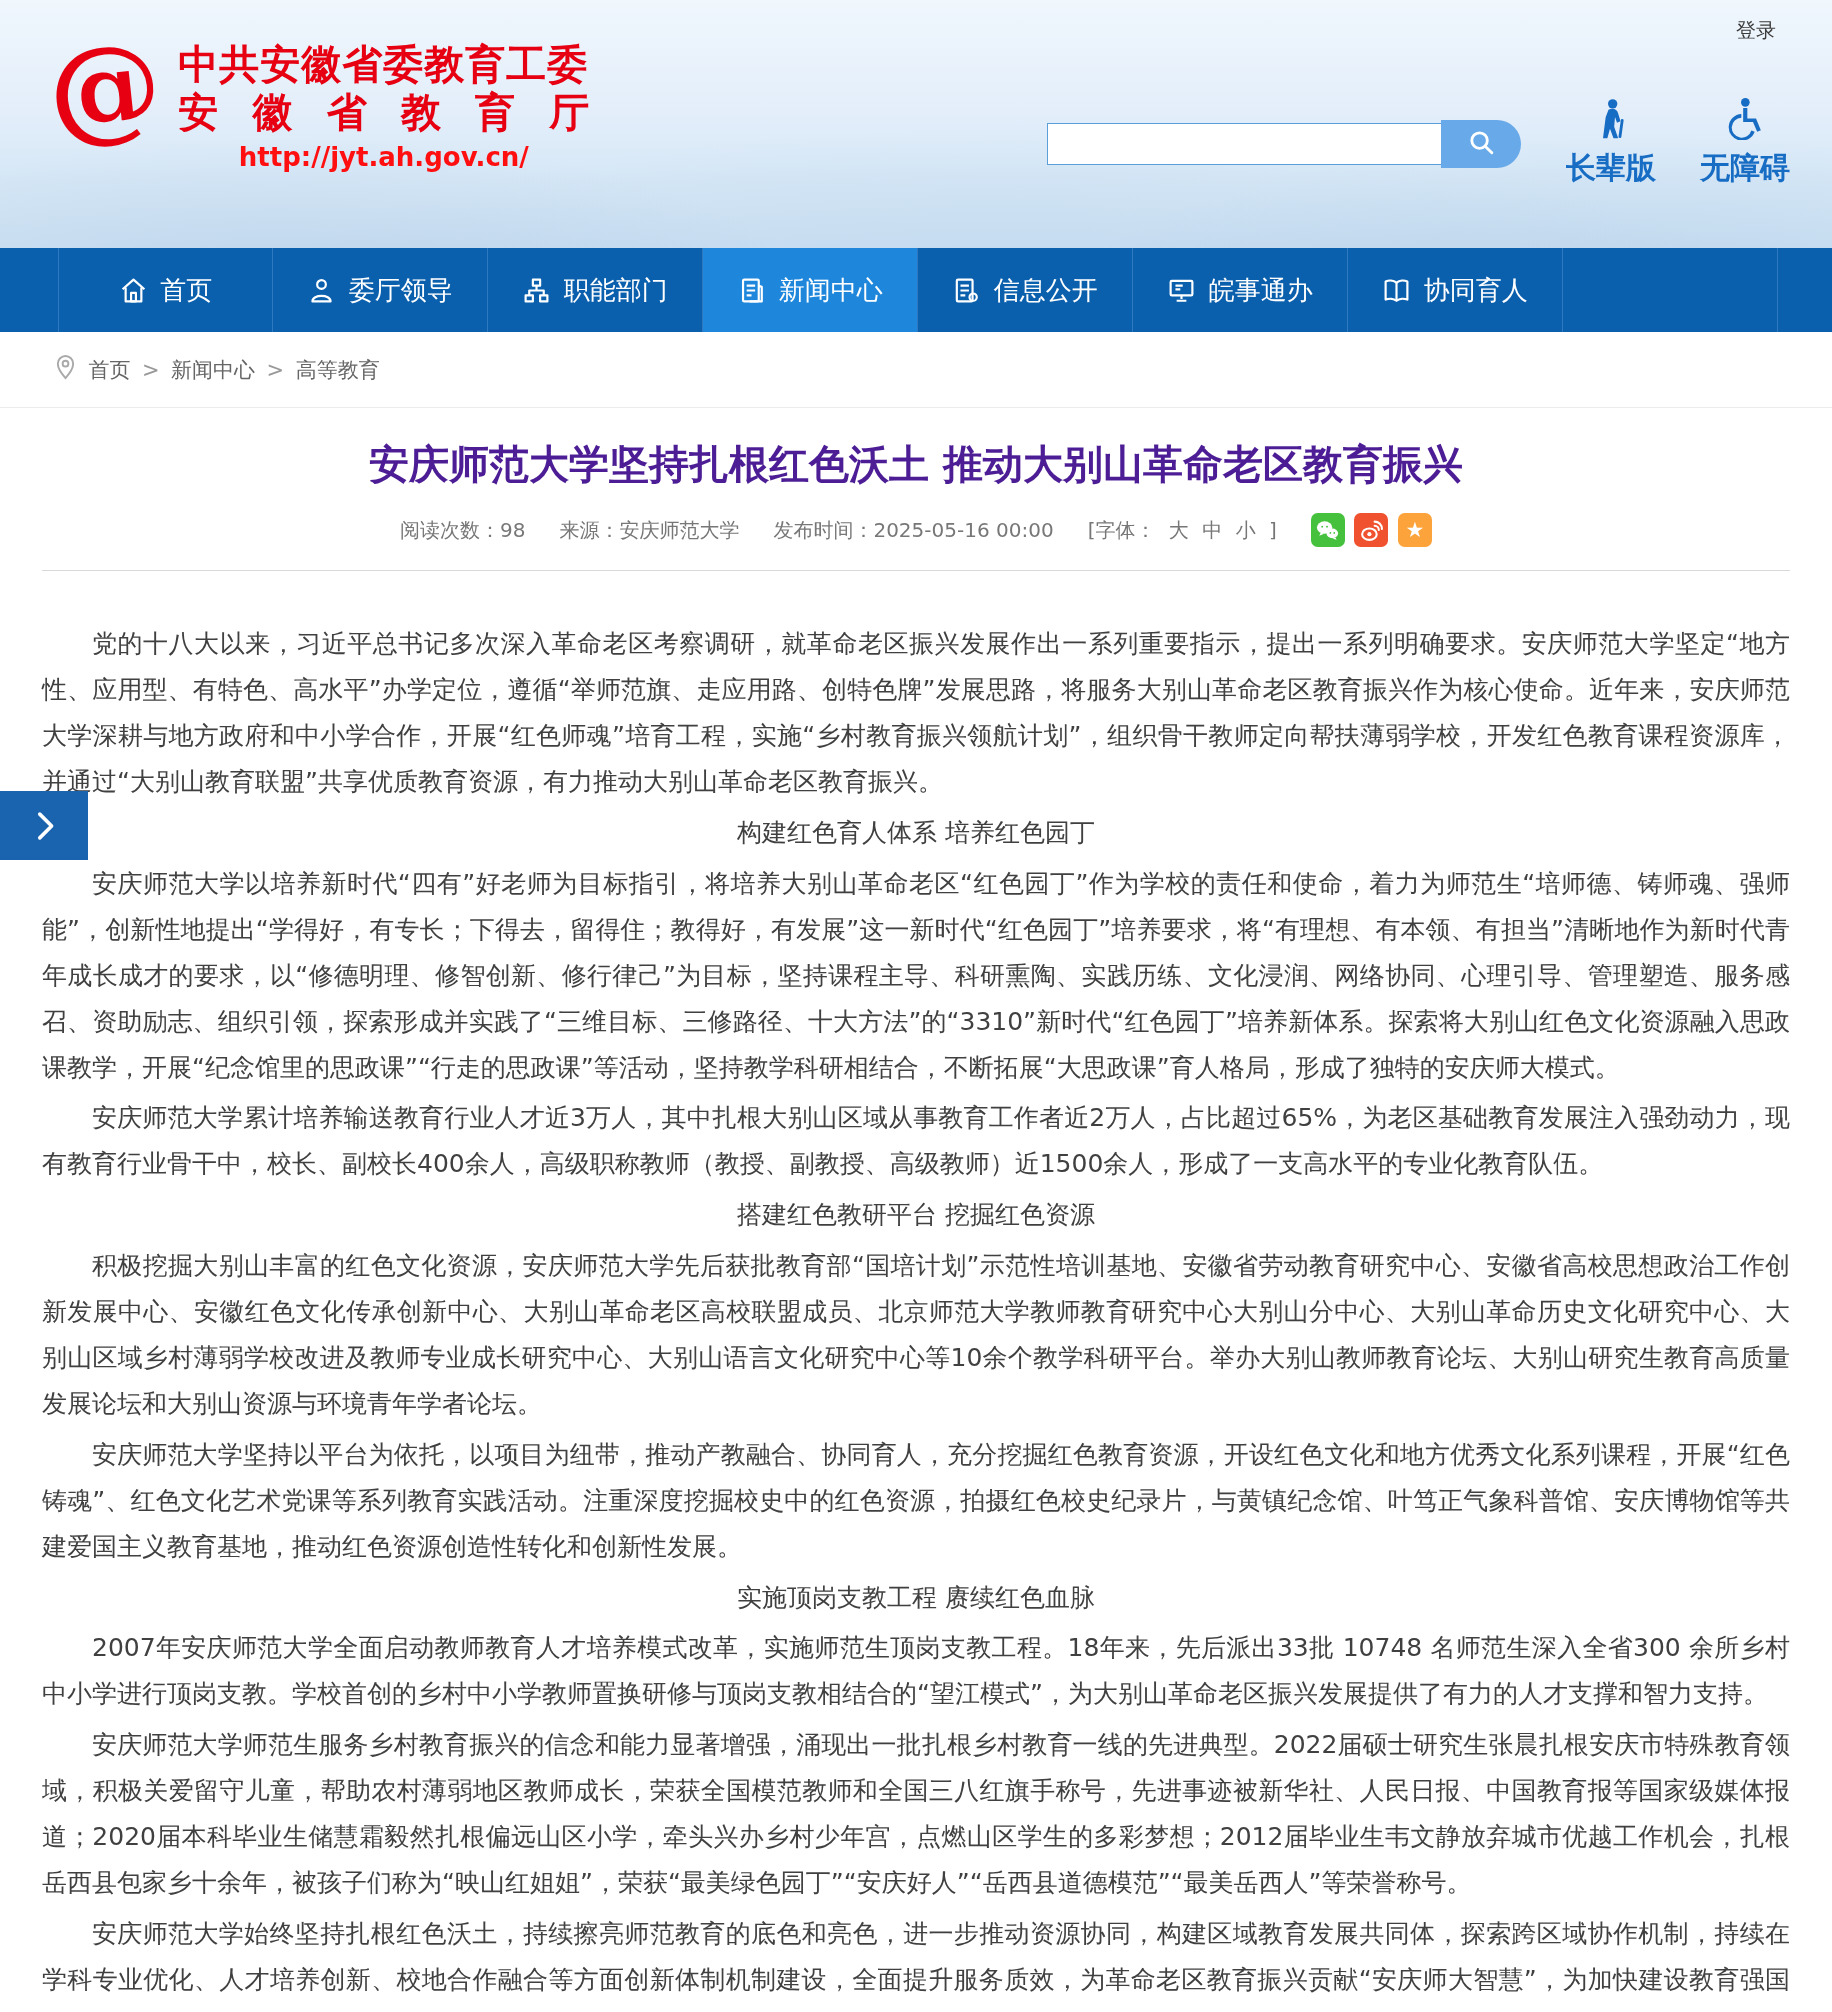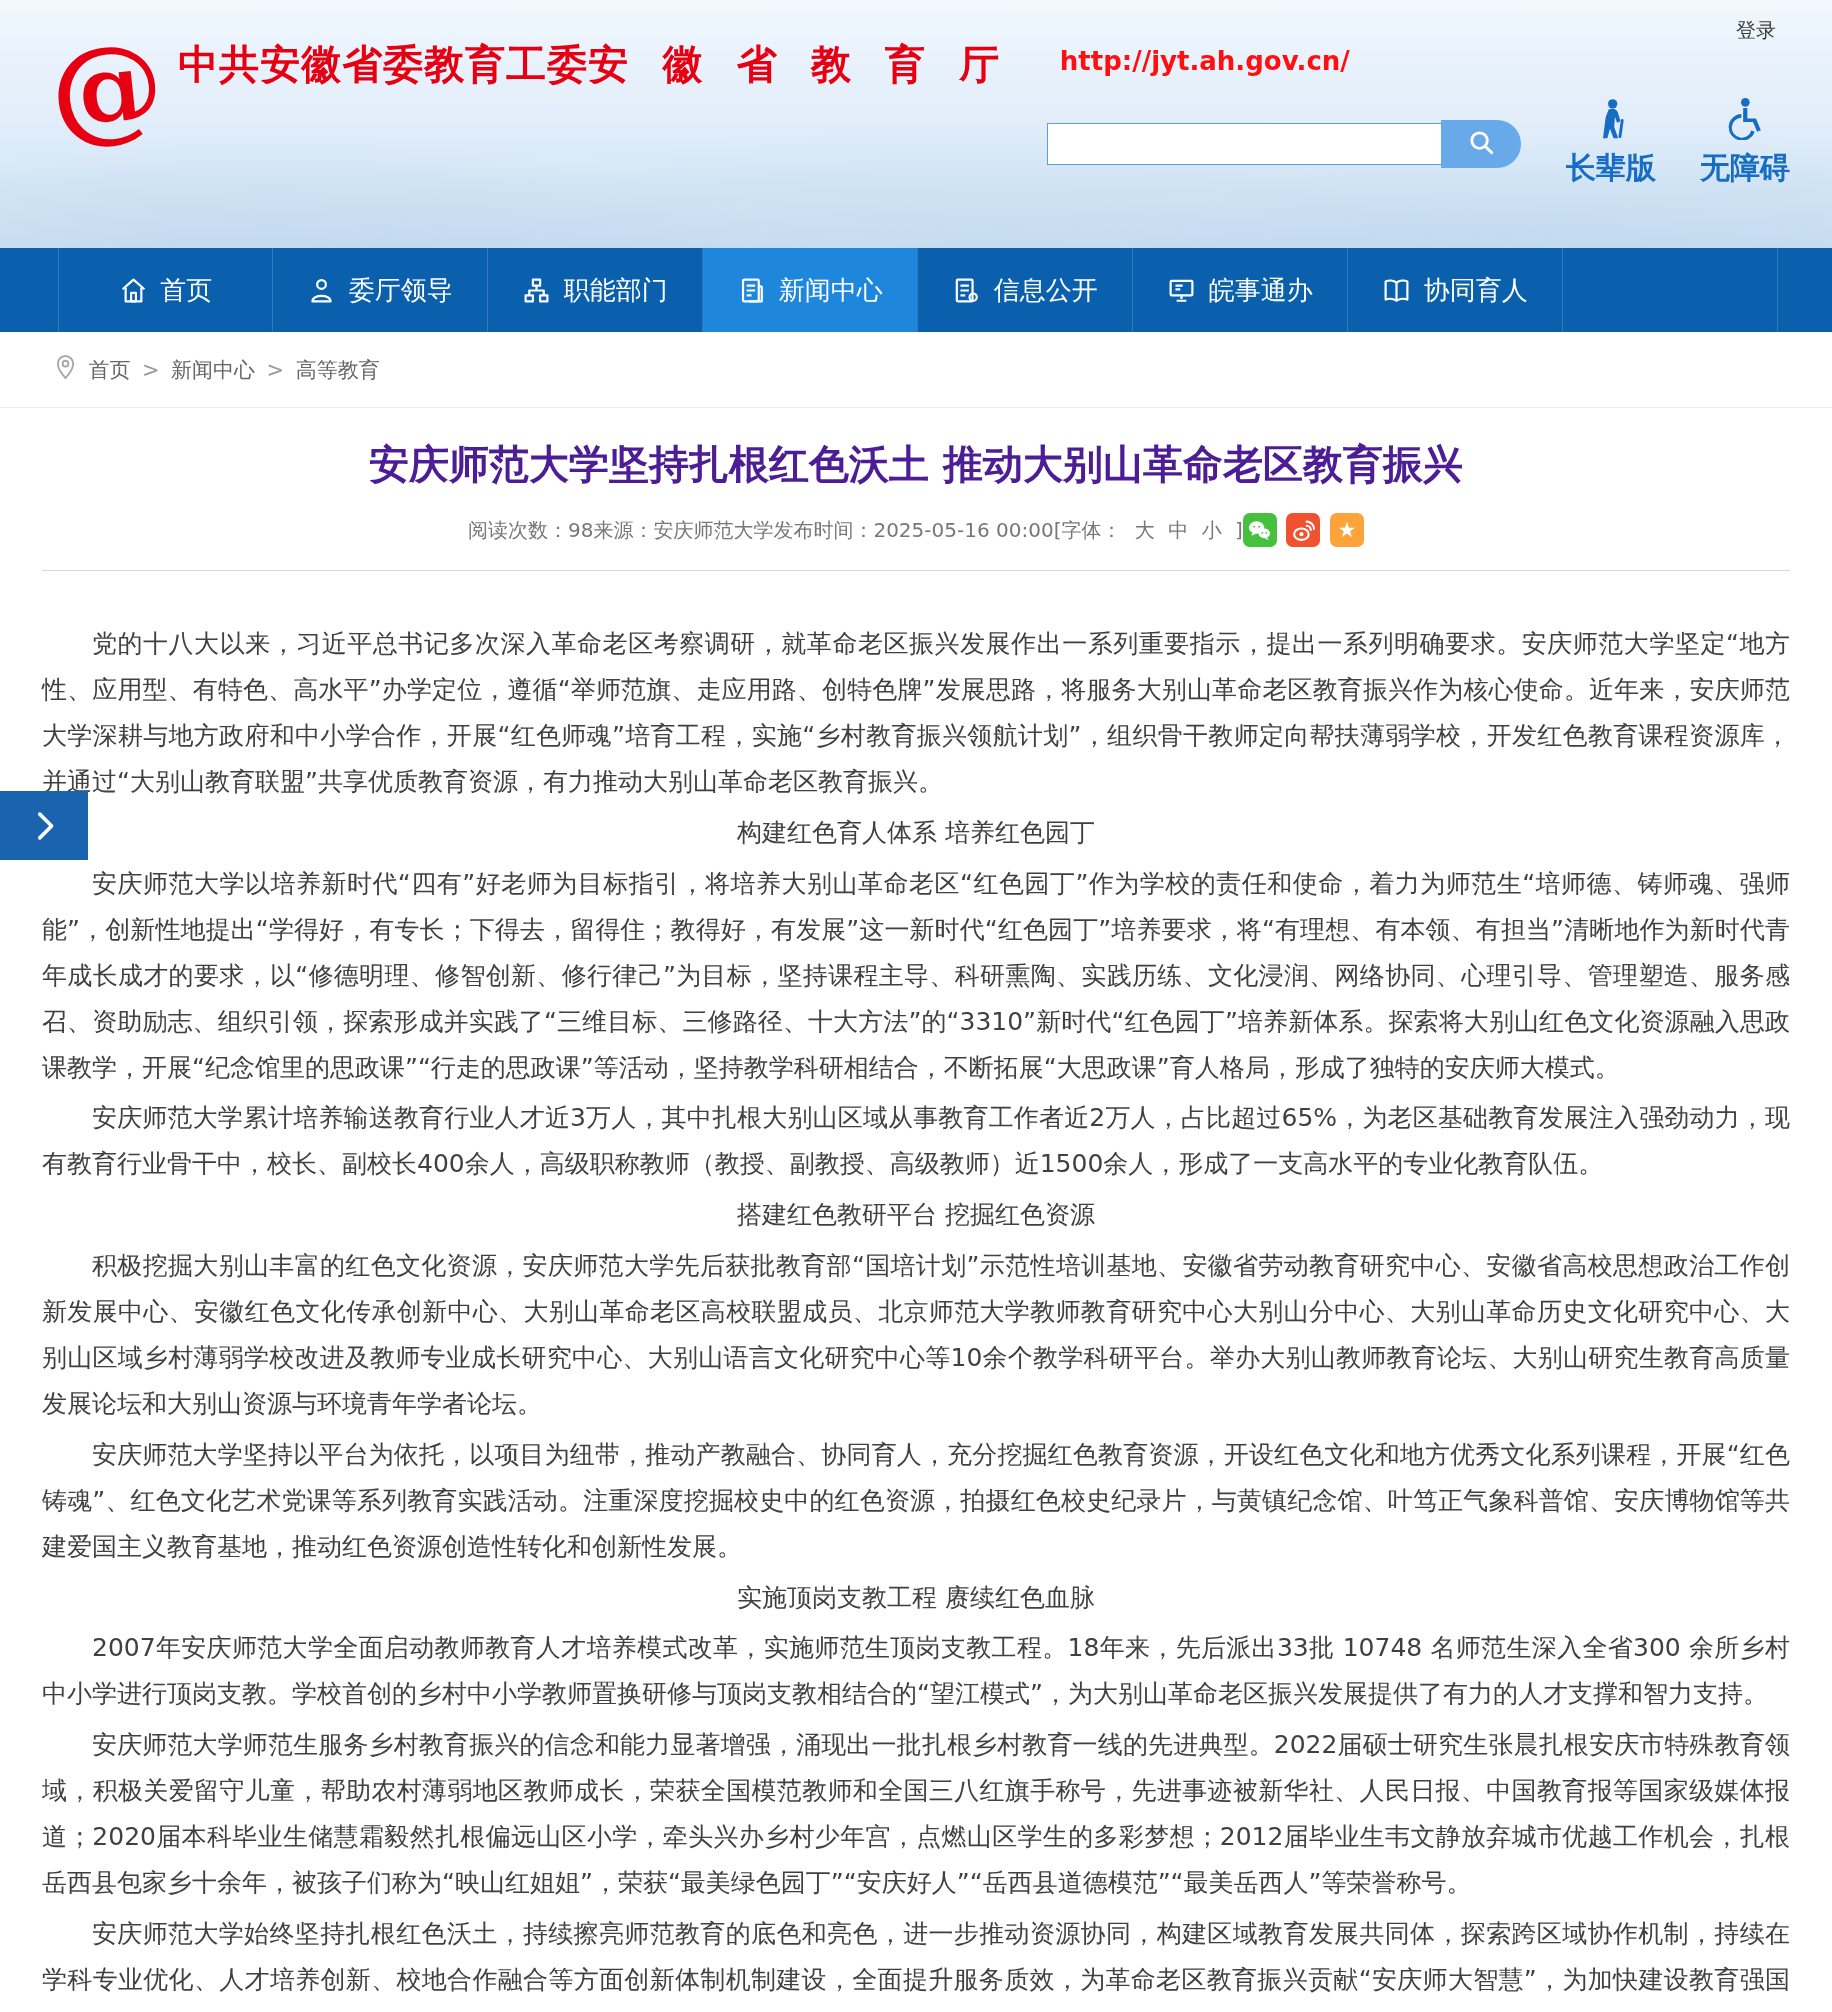--- a/index.html
+++ b/index.html
@@ -26,21 +26,21 @@
   .login-link {
     position:absolute; top:17px; right:56px;
     font-size:20px; color:#3a3a3a; cursor:pointer;
   }
   .logo { position:absolute; left:50px; top:40px; display:flex; gap:15.3px; }
   .logo-mark {
     font-size:113px; line-height:96px; font-weight:bold;
     color:#e60012; transform:rotate(-6deg);
     font-family:"DejaVu Serif","Liberation Serif",serif;
   }
-  .logo-text { display:flex; flex-direction:row; }
+  .logo-text { display:flex; flex-direction:column; }
   .logo-line1 { font-size:40px; font-weight:bold; color:#e60012; letter-spacing:1px; line-height:48px; }
   .logo-line2 { font-size:40px; font-weight:bold; color:#e60012; width:411px; text-align:justify; text-align-last:justify; line-height:48px; }
   .logo-url  { font-size:26px; font-weight:bold; color:#ff0f0f; text-align:center; width:411px; margin-top:5.7px; }
 
   .search { position:absolute; left:1047px; top:120px; display:flex; align-items:center; }
   .search-input {
     width:396px; height:42px; border:1.9px solid #5b9fd8; background:#fff;
     font-size:19px; padding:0 11.5px; outline:none;
   }
   .search-btn {
@@ -74,21 +74,21 @@
   .crumb { cursor:pointer; }
   .crumb-sep { color:#999; }
 
   
   .content { padding:0 42px; background:#fff; }
   .article-title {
     text-align:center; font-size:40px; font-weight:bold; color:#4c1d95;
     margin:29px 0 21px;
   }
   .meta-row {
-    display:flex; justify-content:center; align-items:center; 
+    display:flex; justify-content:center; align-items:center; gap:34px;
     font-size:20px; color:#777;
   }
   .meta-item { white-space:nowrap; }
   .font-sizer { display:flex; align-items:center; gap:13.4px; }
   .font-link { cursor:pointer; }
   .share-icons { display:flex; gap:9.6px; }
   .share-icon {
     width:34px; height:34px; border-radius:6.7px; cursor:pointer;
     display:flex; align-items:center; justify-content:center;
   }

